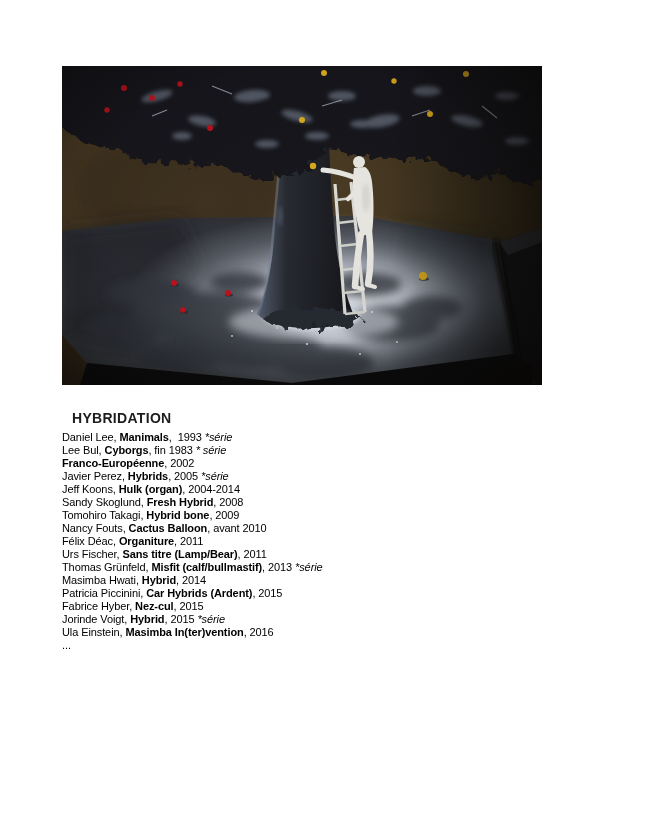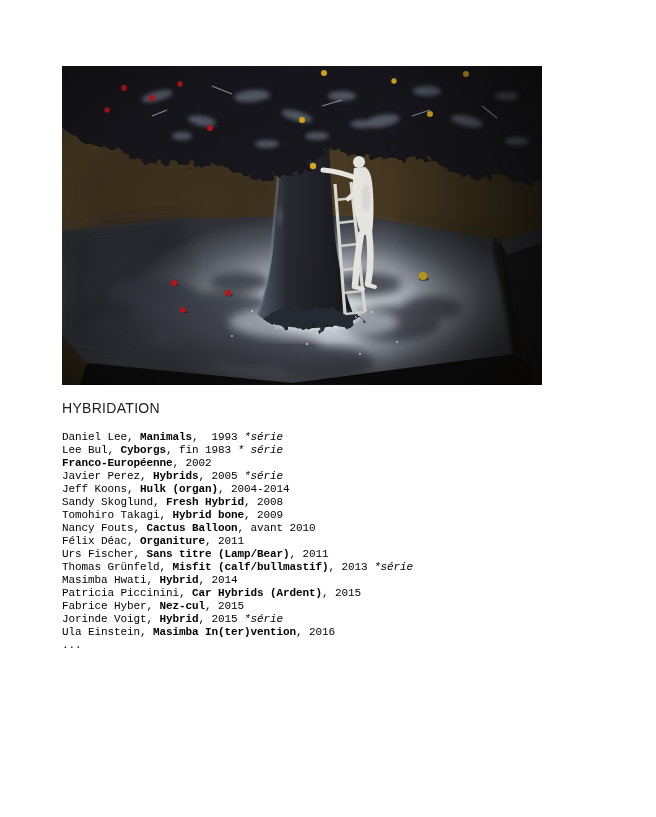--- a/index.html
+++ b/index.html
@@ -17,37 +17,37 @@
     top: 66px;
     width: 480px;
     height: 319px;
     overflow: hidden;
   }
   .photo svg { display: block; width: 480px; height: 319px; }
   .title {
     position: absolute;
     left: 62px;
     top: 400px;
-    margin: 0;
+    margin: 10px;
     font-size: 14px;
-    font-weight: 400;
+    font-weight: 700;
     letter-spacing: 0.3px;
     color: #1c1c1c;
   }
   .list {
     position: absolute;
     left: 62px;
     top: 431px;
     width: 560px;
     font-size: 11px;
     line-height: 13px;
     color: #000000;
     letter-spacing: -0.1px;
   }
-  .entry { white-space: pre; font-family: Liberation Mono, monospace; }
+  .entry { white-space: pre; }
   .seg-regular { font-weight: 400; font-style: normal; }
   .seg-bold    { font-weight: 700; font-style: normal; }
   .seg-italic  { font-weight: 400; font-style: italic; }
 </style>
 </head>
 <body>
 
 <div class="page">
 
   <div class="photo">

